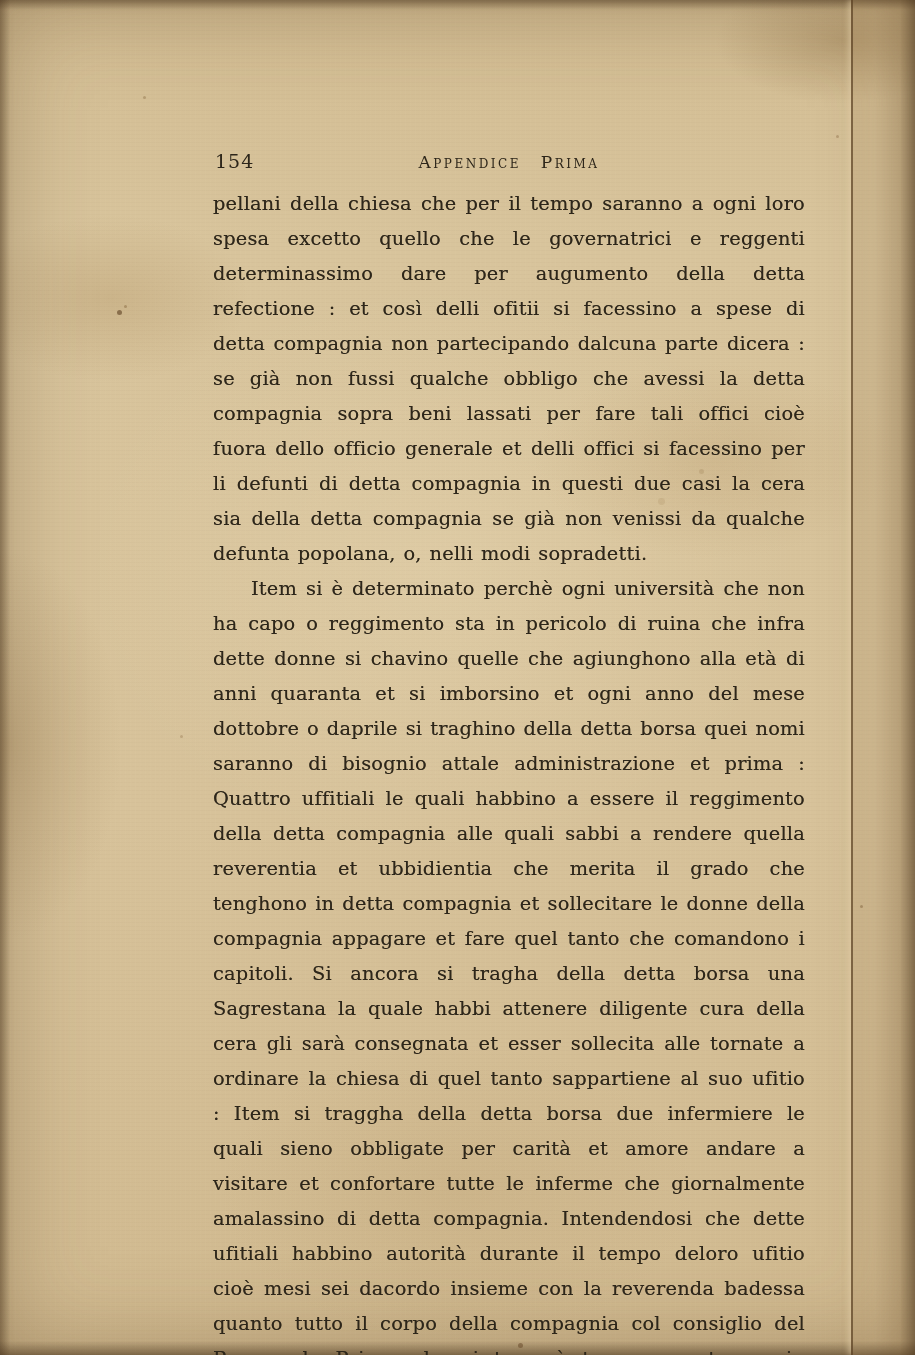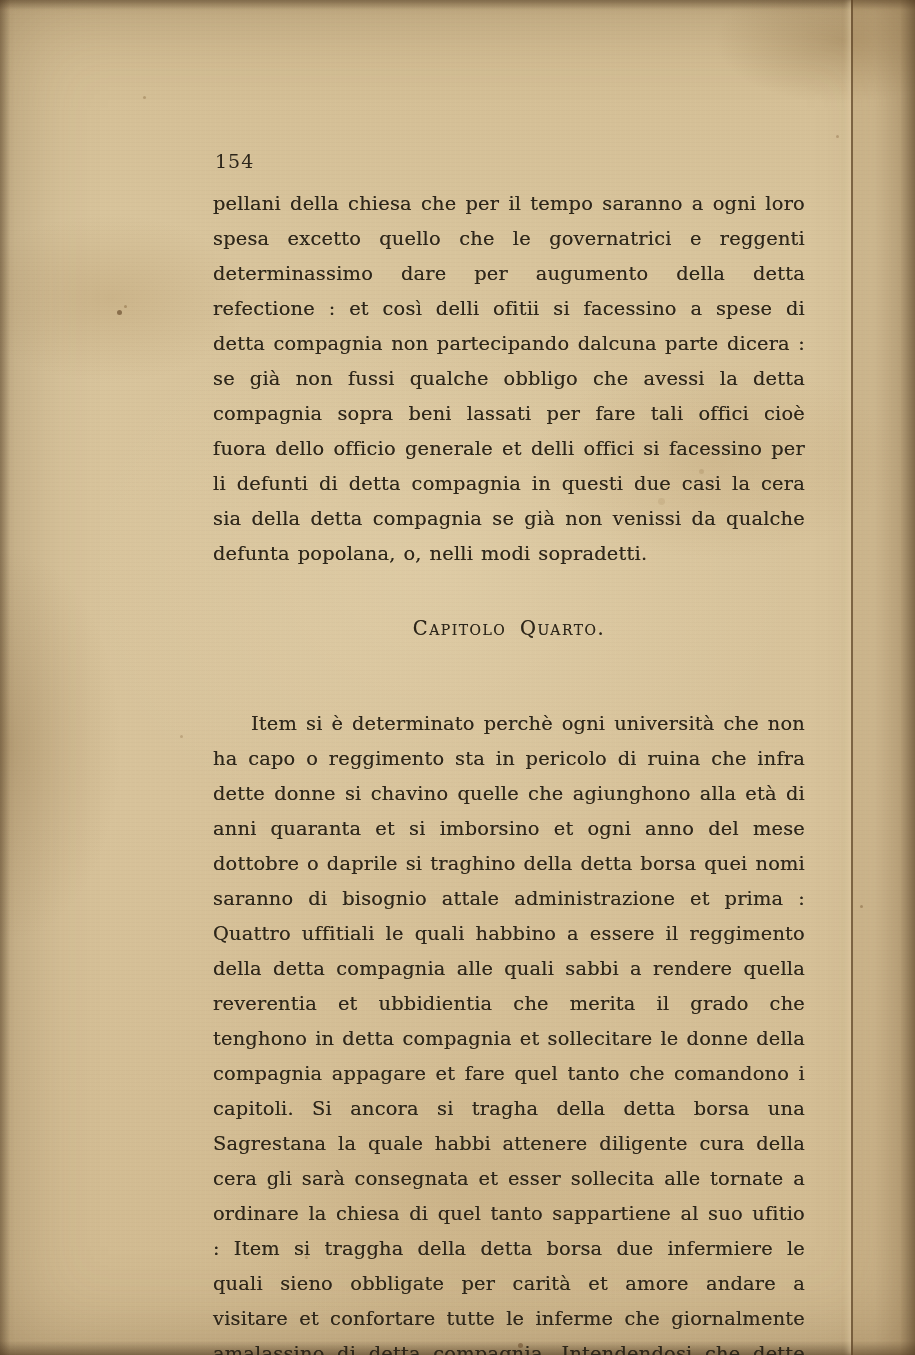--- a/index.html
+++ b/index.html
@@ -138,22 +138,22 @@
   <div class="edge-top"></div>
   <div class="edge-left"></div>
   <div class="edge-bottom"></div>
   <div class="edge-strip"></div>
   <div class="specks"></div>
 
   <div class="content">
 
     <div class="page-header">
       <span class="page-number">154</span>
+      <span class="running-title">Appendice Prima</span>
     </div>
 
     <p class="body-par">pellani della chiesa che per il tempo saranno a ogni loro spesa excetto quello che le governatrici e reggenti determinassimo dare per augumento della detta refectione : et così delli ofitii si facessino a spese di detta compagnia non partecipando dalcuna parte dicera : se già non fussi qualche obbligo che avessi la detta compagnia sopra beni lassati per fare tali offici cioè fuora dello officio generale et delli offici si facessino per li defunti di detta compagnia in questi due casi la cera sia della detta compagnia se già non venissi da qualche defunta popolana, o, nelli modi sopradetti.</p>
 
-    <h2 class="chapter-heading">Capitolo Quarto.</h2>
 
     <p class="body-par indented">Item si è determinato perchè ogni università che non ha capo o reggimento sta in pericolo di ruina che infra dette donne si chavino quelle che agiunghono alla età di anni quaranta et si imborsino et ogni anno del mese dottobre o daprile si traghino della detta borsa quei nomi saranno di bisognio attale administrazione et prima : Quattro uffitiali le quali habbino a essere il reggimento della detta compagnia alle quali sabbi a rendere quella reverentia et ubbidientia che merita il grado che tenghono in detta compagnia et sollecitare le donne della compagnia appagare et fare quel tanto che comandono i capitoli. Si ancora si tragha della detta borsa una Sagrestana la quale habbi attenere diligente cura della cera gli sarà consegnata et esser sollecita alle tornate a ordinare la chiesa di quel tanto sappartiene al suo ufitio : Item si traggha della detta borsa due infermiere le quali sieno obbligate per carità et amore andare a visitare et confortare tutte le inferme che giornalmente amalassino di detta compagnia. Intendendosi che dette ufitiali habbino autorità durante il tempo deloro ufitio cioè mesi sei dacordo insieme con la reverenda badessa quanto tutto il corpo della compagnia col consiglio del Reverendo Priore che si troverà tempo per tempo in questo luogho.</p>
 
   </div>
 </div>
 
 </body></html>

